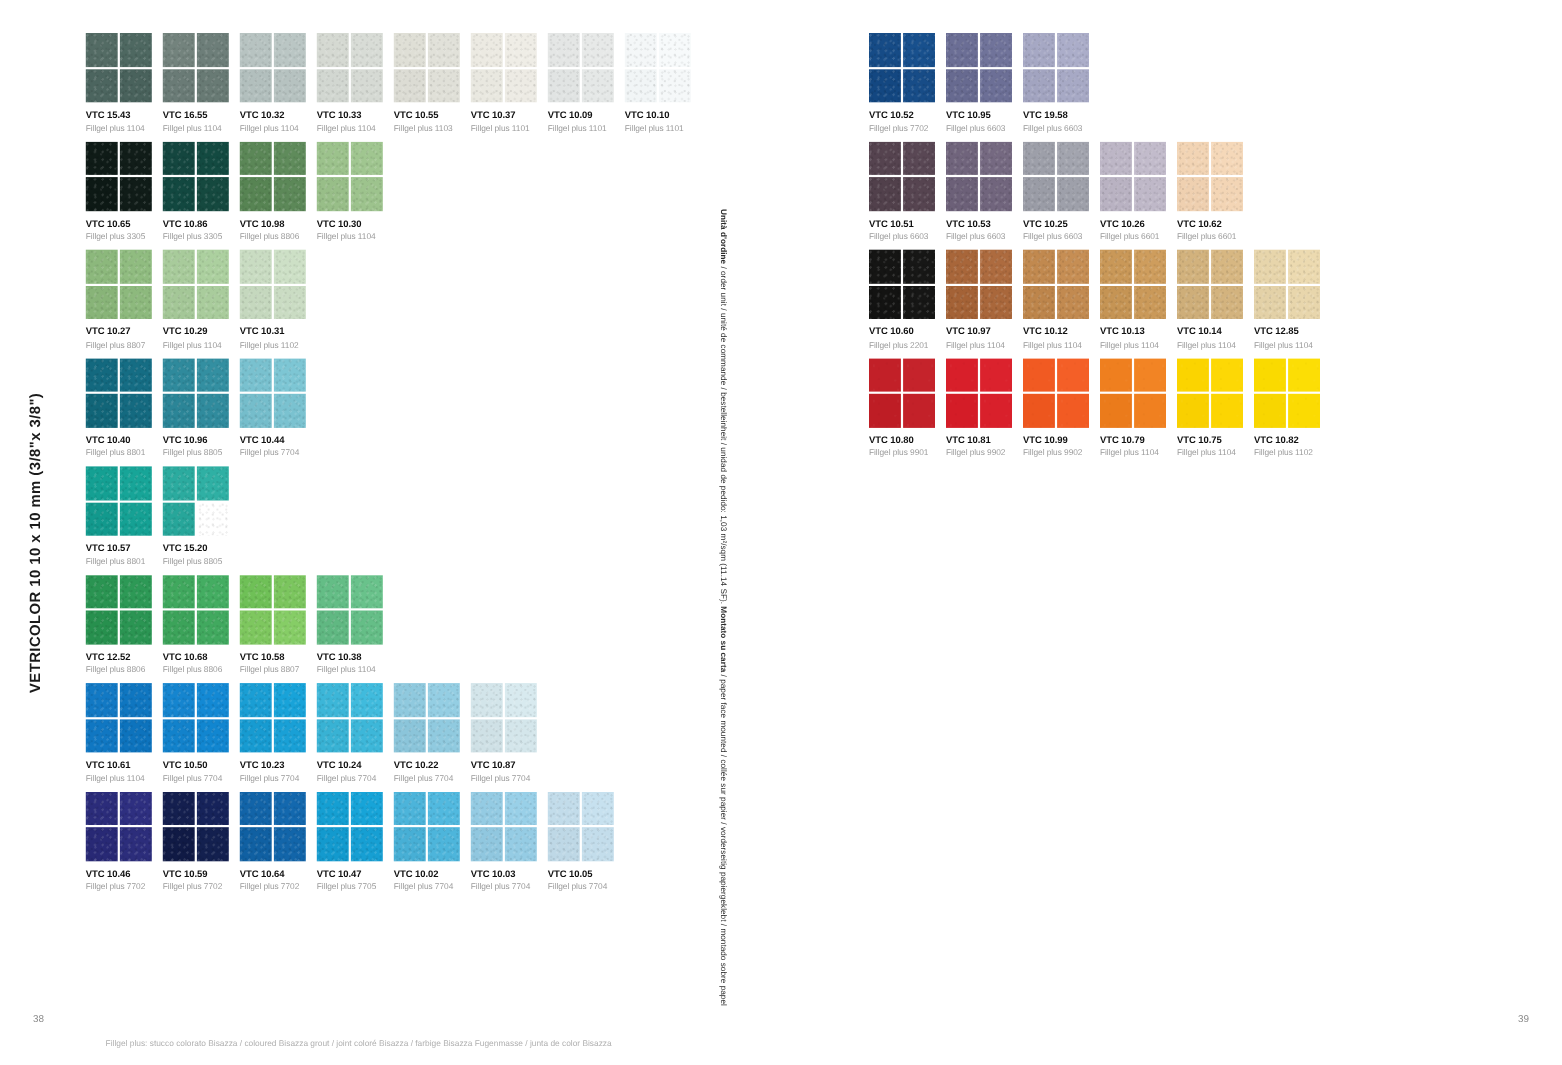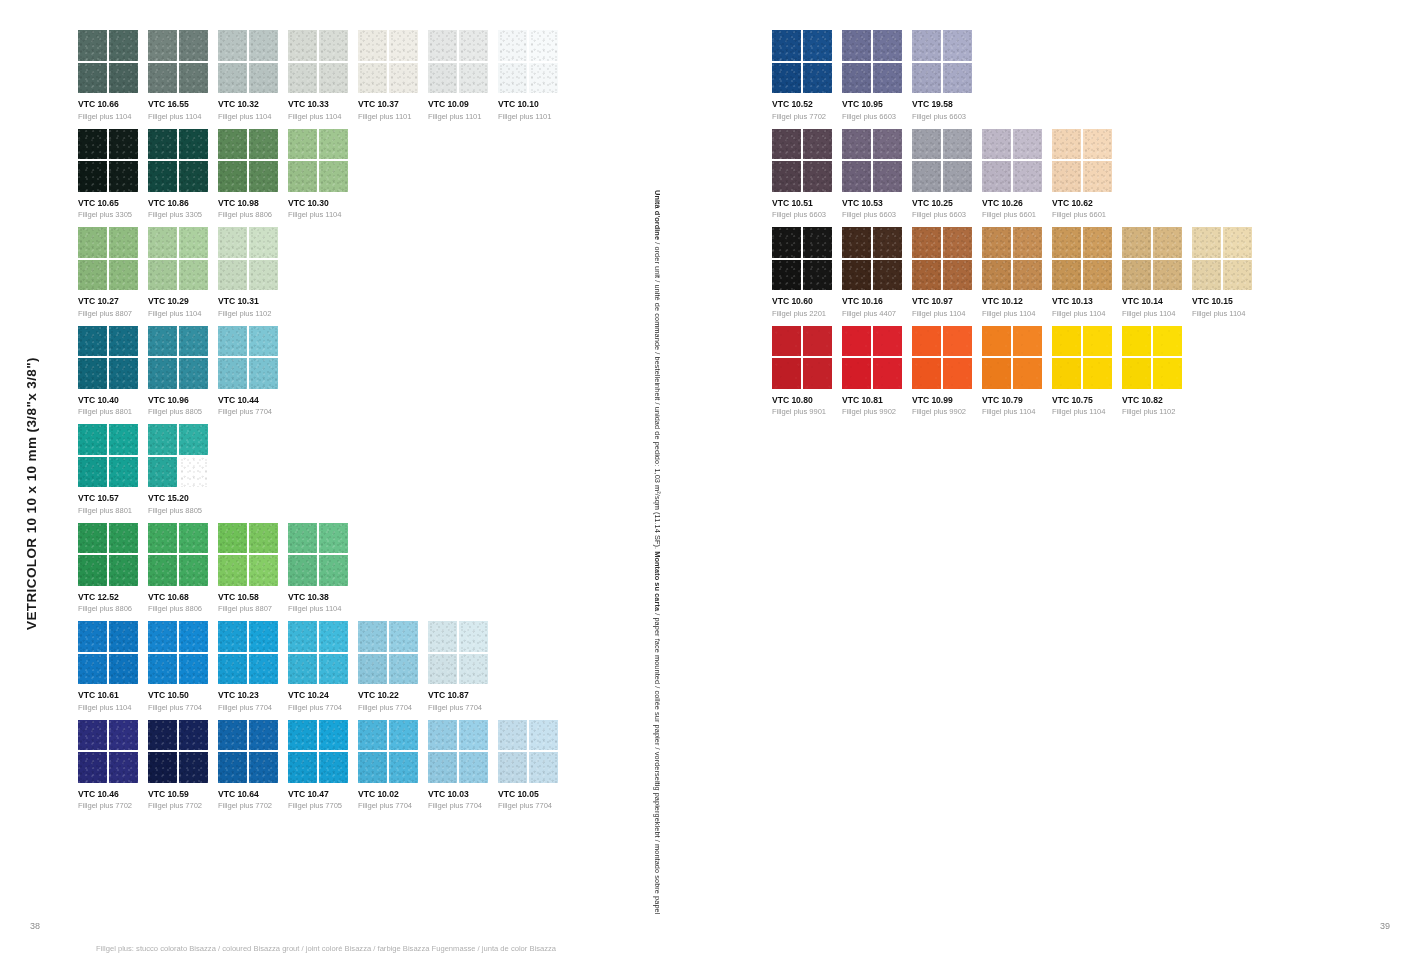--- a/index.html
+++ b/index.html
@@ -40,21 +40,21 @@
     color:#2b2b2b;
     white-space:nowrap;
     letter-spacing:0.05px;
   }
   .gutter-note b{font-weight:bold;}
 
   .grid{
     position:absolute;
     left:78px;top:30px;
   }
-  .grid-right{left:772px;top:30px;}
+  .grid-right{left:790px;top:30px;}
 
   .row{display:flex;}
   .swatch{
     width:70px;
     margin-right:0px;
   }
   .tiles{
     width:60px;height:63px;
     display:grid;
     grid-template-columns:1fr 1fr;
@@ -120,21 +120,21 @@
 
     <div class="grid" id="left-grid">
         <div class="row block">
           <div class="swatch">
             <div class="tiles">
               <div class="tile" style="background: rgb(83, 107, 100);"></div>
               <div class="tile" style="background: rgb(78, 104, 97);"></div>
               <div class="tile" style="background: rgb(76, 101, 95);"></div>
               <div class="tile" style="background: rgb(73, 98, 92);"></div>
             </div>
-            <div class="code">VTC 10.66</div>
+            <div class="code">VTC 15.43</div>
             <div class="grout">Fillgel plus 1104</div>
           </div>
           <div class="swatch">
             <div class="tiles">
               <div class="tile" style="background: rgb(115, 131, 125);"></div>
               <div class="tile" style="background: rgb(109, 126, 121);"></div>
               <div class="tile" style="background: rgb(106, 123, 118);"></div>
               <div class="tile" style="background: rgb(104, 122, 116);"></div>
             </div>
             <div class="code">VTC 16.55</div>
@@ -155,20 +155,30 @@
               <div class="tile" style="background: rgb(213, 217, 210);"></div>
               <div class="tile" style="background: rgb(216, 220, 214);"></div>
               <div class="tile" style="background: rgb(210, 215, 209);"></div>
               <div class="tile" style="background: rgb(214, 218, 212);"></div>
             </div>
             <div class="code">VTC 10.33</div>
             <div class="grout">Fillgel plus 1104</div>
           </div>
           <div class="swatch">
             <div class="tiles">
+              <div class="tile" style="background: rgb(223, 223, 214);"></div>
+              <div class="tile" style="background: rgb(225, 225, 217);"></div>
+              <div class="tile" style="background: rgb(220, 220, 212);"></div>
+              <div class="tile" style="background: rgb(224, 224, 216);"></div>
+            </div>
+            <div class="code">VTC 10.55</div>
+            <div class="grout">Fillgel plus 1103</div>
+          </div>
+          <div class="swatch">
+            <div class="tiles">
               <div class="tile" style="background: rgb(236, 234, 226);"></div>
               <div class="tile" style="background: rgb(239, 237, 230);"></div>
               <div class="tile" style="background: rgb(233, 232, 224);"></div>
               <div class="tile" style="background: rgb(237, 235, 228);"></div>
             </div>
             <div class="code">VTC 10.37</div>
             <div class="grout">Fillgel plus 1101</div>
           </div>
           <div class="swatch">
             <div class="tiles">
@@ -601,30 +611,20 @@
           <div class="tile" style="background: rgb(21, 21, 20);"></div>
           <div class="tile" style="background: rgb(23, 23, 22);"></div>
           <div class="tile" style="background: rgb(19, 19, 18);"></div>
           <div class="tile" style="background: rgb(22, 22, 21);"></div>
         </div>
         <div class="code">VTC 10.60</div>
         <div class="grout">Fillgel plus 2201</div>
       </div>
       <div class="swatch">
         <div class="tiles">
-          <div class="tile" style="background: rgb(65, 41, 28);"></div>
-          <div class="tile" style="background: rgb(70, 45, 32);"></div>
-          <div class="tile" style="background: rgb(61, 38, 25);"></div>
-          <div class="tile" style="background: rgb(66, 42, 29);"></div>
-        </div>
-        <div class="code">VTC 10.16</div>
-        <div class="grout">Fillgel plus 4407</div>
-      </div>
-      <div class="swatch">
-        <div class="tiles">
           <div class="tile" style="background: rgb(168, 102, 58);"></div>
           <div class="tile" style="background: rgb(173, 107, 63);"></div>
           <div class="tile" style="background: rgb(164, 98, 54);"></div>
           <div class="tile" style="background: rgb(169, 103, 59);"></div>
         </div>
         <div class="code">VTC 10.97</div>
         <div class="grout">Fillgel plus 1104</div>
       </div>
       <div class="swatch">
         <div class="tiles">
@@ -656,21 +656,21 @@
         <div class="code">VTC 10.14</div>
         <div class="grout">Fillgel plus 1104</div>
       </div>
       <div class="swatch">
         <div class="tiles">
           <div class="tile" style="background: rgb(231, 213, 171);"></div>
           <div class="tile" style="background: rgb(236, 218, 176);"></div>
           <div class="tile" style="background: rgb(227, 209, 167);"></div>
           <div class="tile" style="background: rgb(232, 214, 172);"></div>
         </div>
-        <div class="code">VTC 10.15</div>
+        <div class="code">VTC 12.85</div>
         <div class="grout">Fillgel plus 1104</div>
       </div>
     </div>
     <div class="row block">
       <div class="swatch">
         <div class="tiles">
           <div class="tile glossy" style="background: rgb(194, 32, 40);"></div>
           <div class="tile glossy" style="background: rgb(197, 35, 43);"></div>
           <div class="tile glossy" style="background: rgb(190, 29, 37);"></div>
           <div class="tile glossy" style="background: rgb(195, 33, 41);"></div>

